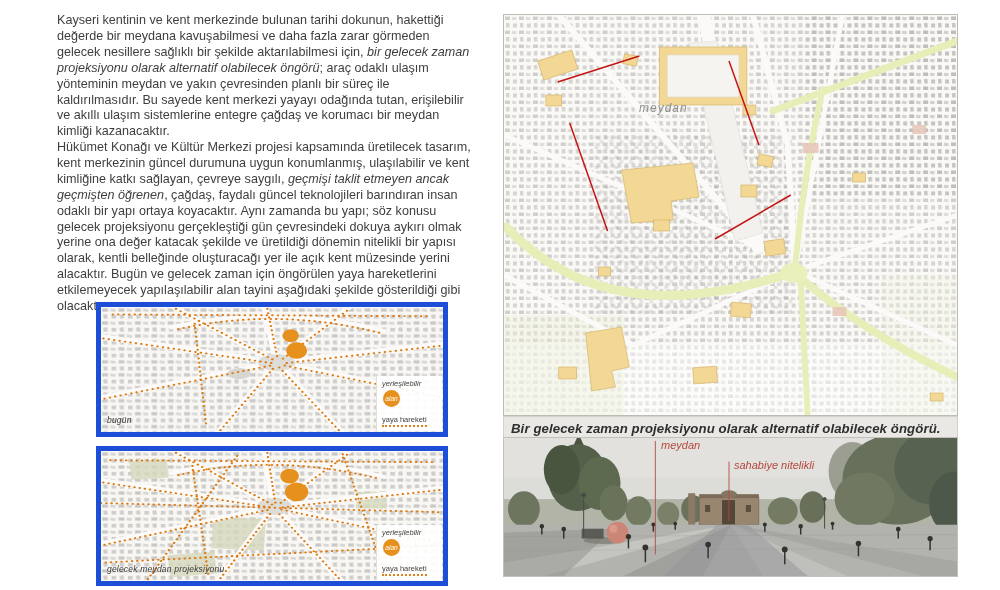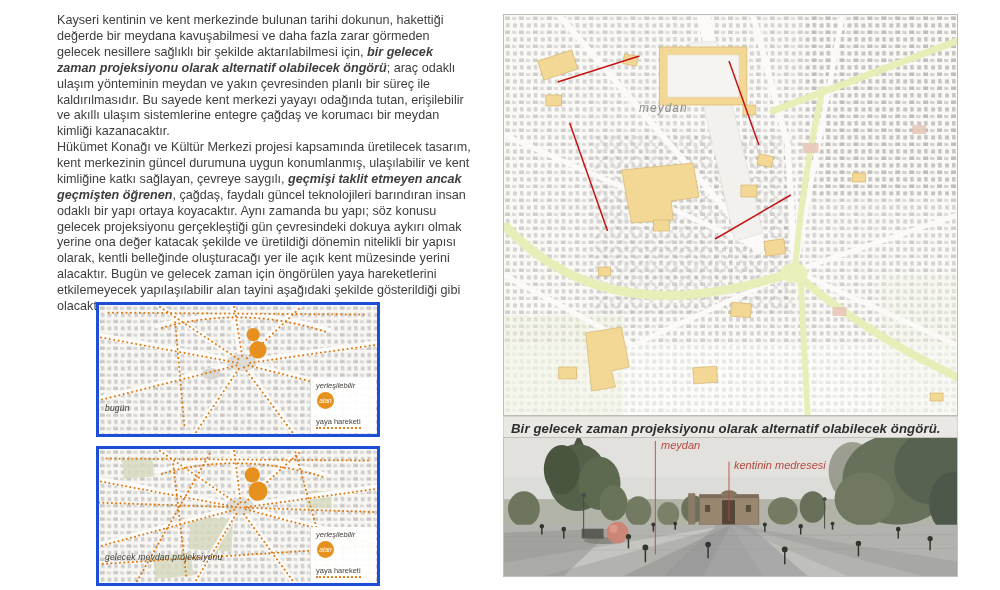--- a/index.html
+++ b/index.html
@@ -3,29 +3,29 @@
 <meta charset="utf-8">
 <style>
   * { margin:0; padding:0; box-sizing:border-box; }
   html,body { background:#fff; }
   .page {
     position:relative; width:1000px; height:590px; background:#ffffff;
     font-family:"Liberation Sans", sans-serif; color:#3f3f3f; overflow:hidden;
   }
   
   .para { position:absolute; left:57px; width:414px; font-size:12.6px; line-height:15.9px; color:#3e3e3e; text-align:left; }
-  .para em { font-weight:bold; font-style:italic; }
+  .para em { font-weight:normal; font-style:italic; }
   #para1 { top:13px; }
   #para2 { top:140px; }
   
-  .small-map { position:absolute; left:96px; width:284px; border:3px solid #1d4ed8; background:#f7f6f3; }
+  .small-map { position:absolute; left:96px; width:352px; border:5px solid #1d4ed8; background:#f7f6f3; }
   #map-today { top:302px; height:135px; }
   #map-future { top:446px; height:140px; }
   .small-map svg { position:absolute; left:0; top:0; width:100%; height:100%; }
-  .map-caption { position:absolute; left:6px; bottom:21px; font-size:8.5px; font-style:italic; color:#3a3a38; letter-spacing:.2px; }
+  .map-caption { position:absolute; left:6px; bottom:7px; font-size:8.5px; font-style:italic; color:#3a3a38; letter-spacing:.2px; }
   .legend { position:absolute; right:1px; bottom:1px; width:66px; padding:3px 4px 4px 5px; background:rgba(255,255,255,.92); border-left:1px solid #e2e0da; }
   .legend-settleable { font-size:7.5px; font-style:italic; color:#44423e; margin-bottom:2px; }
   .legend-area { width:17px; height:17px; border-radius:50%; background:#e6901d; color:#fff; font-size:6.5px; font-style:italic; display:flex; align-items:center; justify-content:center; margin:0 0 1px 1px; }
   .legend-pedestrian { font-size:7.5px; color:#44423e; border-bottom:2px dotted #e0821a; padding-bottom:1px; display:inline-block; }
   
   .big-map { position:absolute; left:503px; top:14px; width:455px; height:402px; border:1px solid #bdbbb6; background:#faf9f6; }
   .big-map svg { position:absolute; left:0; top:0; width:100%; height:100%; }
   .big-map-label { position:absolute; left:135px; top:86px; font-size:12px; font-style:italic; color:#8e8e8a; letter-spacing:1px; }
   .figure-caption { position:absolute; left:503px; top:416px; width:455px; height:24px; background:#e9e8e4; border:1px solid #d2d1cc; font-size:13.2px; font-weight:bold; font-style:italic; color:#2e2e2c; display:flex; align-items:center; padding-left:7px; letter-spacing:.1px; }
   .perspective { position:absolute; left:503px; top:437px; width:455px; height:140px; border:1px solid #c2c0bb; background:#dcdcd8; overflow:hidden; }
@@ -310,16 +310,16 @@
           <circle cx="205" cy="108" r="2.1"></circle>
         <line x1="282" y1="128" x2="282" y2="115"></line>
           <circle cx="282" cy="113" r="2.2"></circle>
       </g>
       <g stroke="#b5483f" stroke-width="0.9">
         <line x1="152" y1="3" x2="152" y2="118"></line>
         <line x1="226" y1="24" x2="226" y2="84"></line>
       </g>
     </svg>
     <span class="p-label" id="label-meydan-perspective">meydan</span>
-    <span class="p-label" id="label-medrese-perspective">kentinin medresesi</span>
+    <span class="p-label" id="label-medrese-perspective">sahabiye nitelikli</span>
   </figure>
 
 </div>
 
 </body></html>

